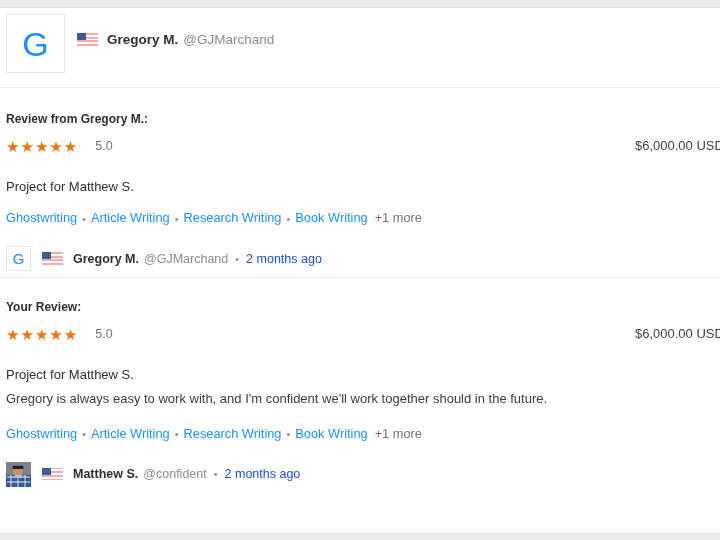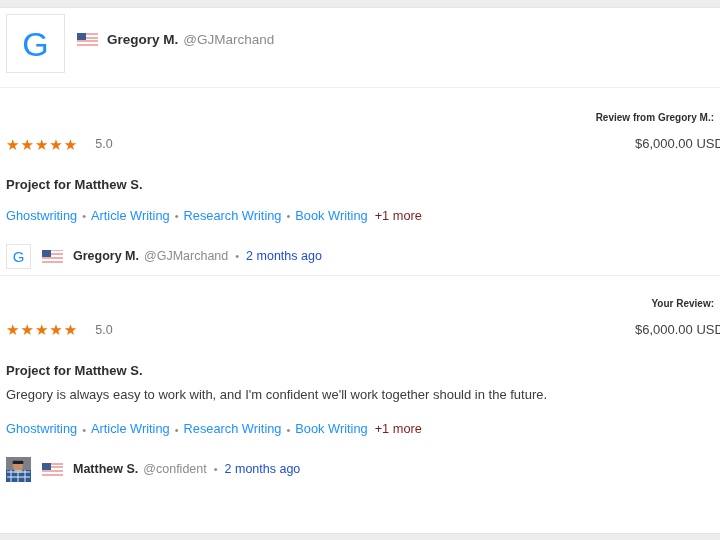--- a/index.html
+++ b/index.html
@@ -123,26 +123,25 @@
   }
   .review-block.first { padding-top: 24px; }
   .review-block.second { padding-top: 22px; }
   .divider {
     height: 1px;
     background: #efeff0;
     width: 720px;
     margin-left: -6px;
   }
   .review-title {
-    font-size: 10px;
+    font-size: 12px;
     font-weight: 700;
     color: #2e2f33;
     margin: 0 0 11px 0;
     line-height: 1.2;
-    text-align: right;
   }
   .rating-row {
     display: flex;
     align-items: center;
     position: relative;
     height: 18px;
   }
   .stars {
     color: #f0760a;
     font-size: 15px;
@@ -157,21 +156,21 @@
   .price {
     position: absolute;
     left: 629px;
     top: 1px;
     white-space: nowrap;
     font-size: 13px;
     color: #404145;
   }
   .project-for {
     font-size: 13px;
-    font-weight: 700;
+    font-weight: 400;
     color: #2e2f33;
     margin: 24px 0 7px 0;
   }
   .review-text {
     font-size: 13px;
     color: #3a3b40;
     line-height: 20.5px;
     margin: 0;
     max-width: 700px;
   }
@@ -186,21 +185,21 @@
     color: #1e90ff;
     text-decoration: none;
   }
   .tags .sep {
     color: #8a8b90;
     margin: 0 5px;
     font-size: 11px;
     vertical-align: middle;
   }
   .tags .more {
-    color: #7f1d1d;
+    color: #737373;
     margin-left: 7px;
   }
 
   
   .author-row {
     display: flex;
     align-items: center;
     margin-top: 19px;
     padding-bottom: 6px;
     font-size: 12.5px;

